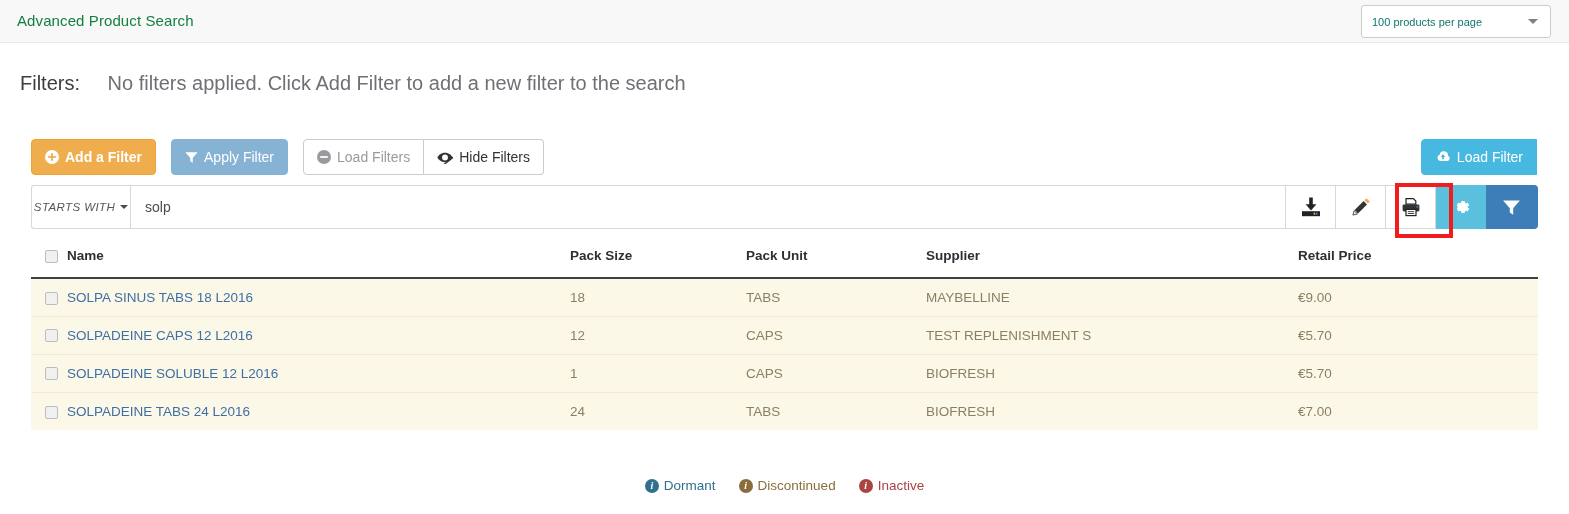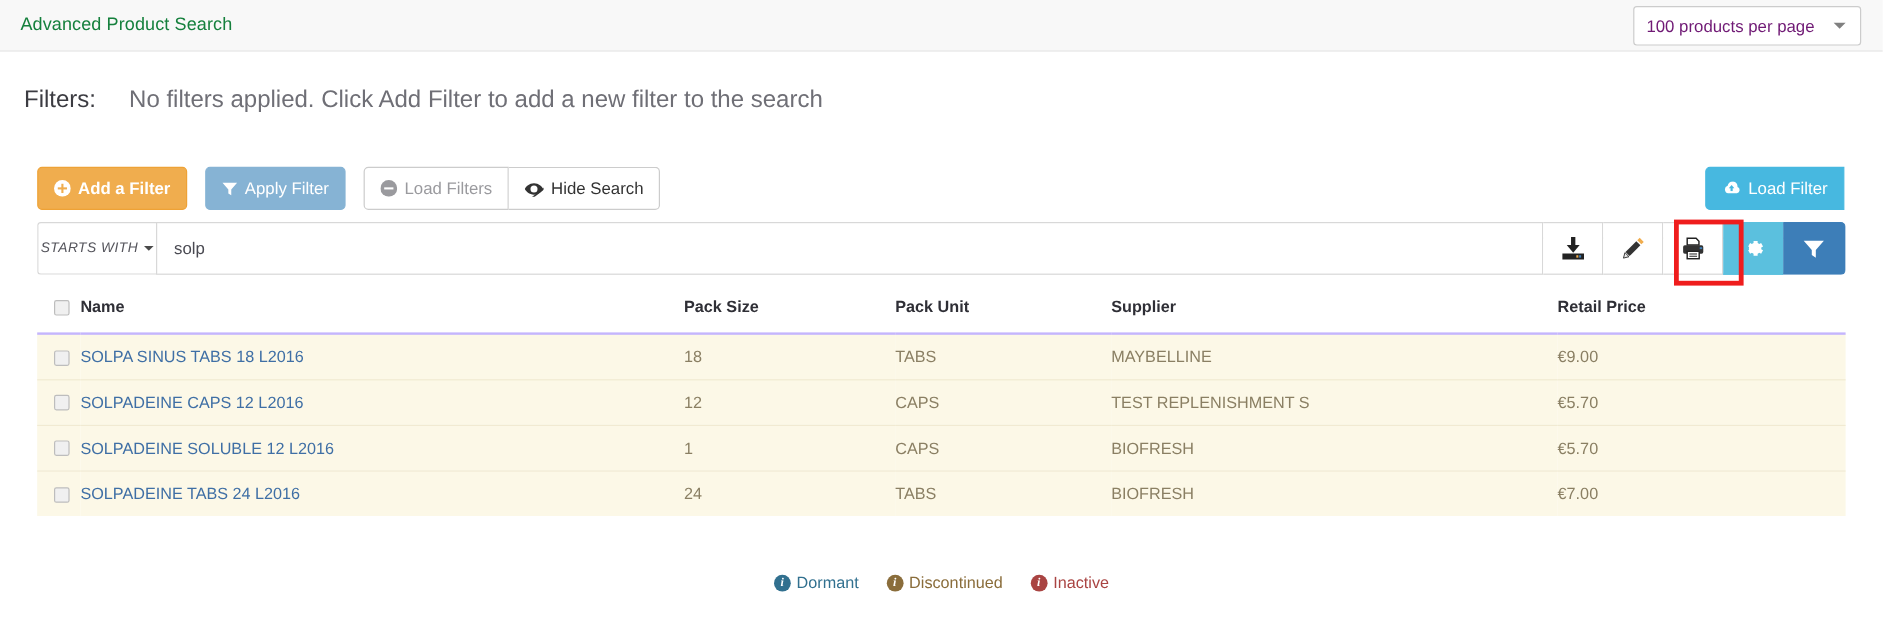--- a/index.html
+++ b/index.html
@@ -28,22 +28,22 @@
   .perpage {
     position: absolute;
     right: 18px; top: 5px;
     width: 190px; height: 33px;
     background: #ffffff;
     border: 1px solid #ccc;
     border-radius: 3px;
     display: flex;
     align-items: center;
     padding: 0 10px;
-    font-size: 14px;
-    color: #701a75;
+    font-size: 11px;
+    color: #0f766e;
   }
   .perpage .caret {
     position: absolute;
     right: 12px;
     width: 0; height: 0;
     border-left: 5px solid transparent;
     border-right: 5px solid transparent;
     border-top: 5px solid #808080;
   }
 
@@ -155,21 +155,21 @@
 
   
   .tablewrap { position: absolute; left: 31px; top: 248px; width: 1507px; }
   table { width: 100%; border-collapse: collapse; }
   thead th {
     text-align: left;
     font-size: 13.5px;
     font-weight: bold;
     color: #2f2f36;
     padding: 0 0 14px 0;
-    border-bottom: 2px solid #c4b5fd;
+    border-bottom: 2px solid #404040;
   }
   tbody td {
     font-size: 13.5px;
     color: #8a7f63;
     background: #fcf8e7;
     height: 38px;
     padding: 0;
     border-bottom: 1px solid #f1ead2;
     vertical-align: middle;
   }
@@ -266,21 +266,21 @@
     </div>
 
     <div class="btn btn-ghost2">
       <span class="ico">
         <svg width="16" height="13" viewBox="0 0 18 13">
             <path d="M9 1.2C4.6 1.2 1.4 4.3 0.4 6.5c1 2.2 4.2 5.3 8.6 5.3s7.6-3.1 8.6-5.3C16.6 4.3 13.4 1.2 9 1.2zm0 8.6a3.3 3.3 0 110-6.6 3.3 3.3 0 010 6.6z" fill="#333"></path>
             <circle cx="9" cy="6.5" r="1.7" fill="#fff"></circle>
             <rect x="1.4" y="11.2" width="16.2" height="1.5" fill="#333" transform="rotate(-38 9 6.5)"></rect>
           </svg>
       </span>
-      <span>Hide Search</span>
+      <span>Hide Filters</span>
     </div>
   </div>
 
   <div class="right-btns">
     <div class="btn btn-load">
       <span class="ico">
         <svg width="16" height="12" viewBox="0 0 18 13">
             <path d="M14.5 5.2A4.6 4.6 0 005.3 4 3.6 3.6 0 005.8 11h8.2a3 3 0 00.5-5.8z" fill="#fff"></path>
             <path d="M9 3.2l2.6 3.2H6.4z" fill="#47b8e0"></path>
             <rect x="8" y="5.6" width="2" height="3.4" fill="#47b8e0"></rect>

